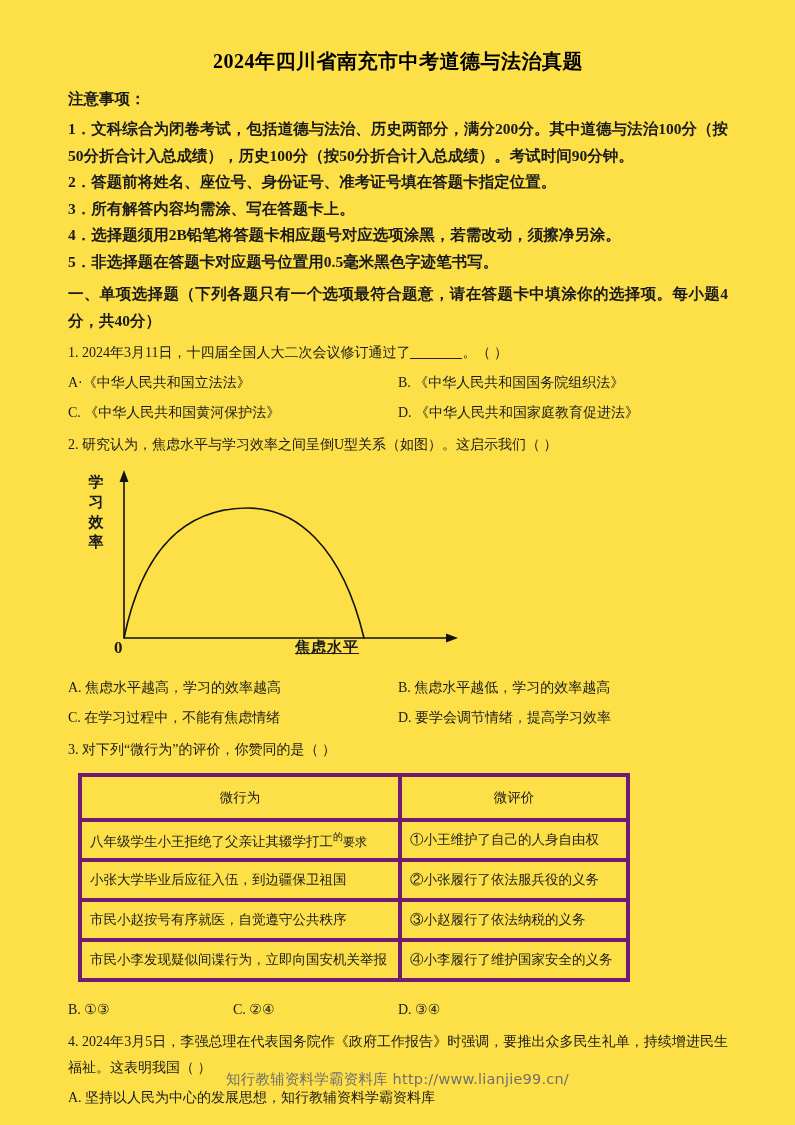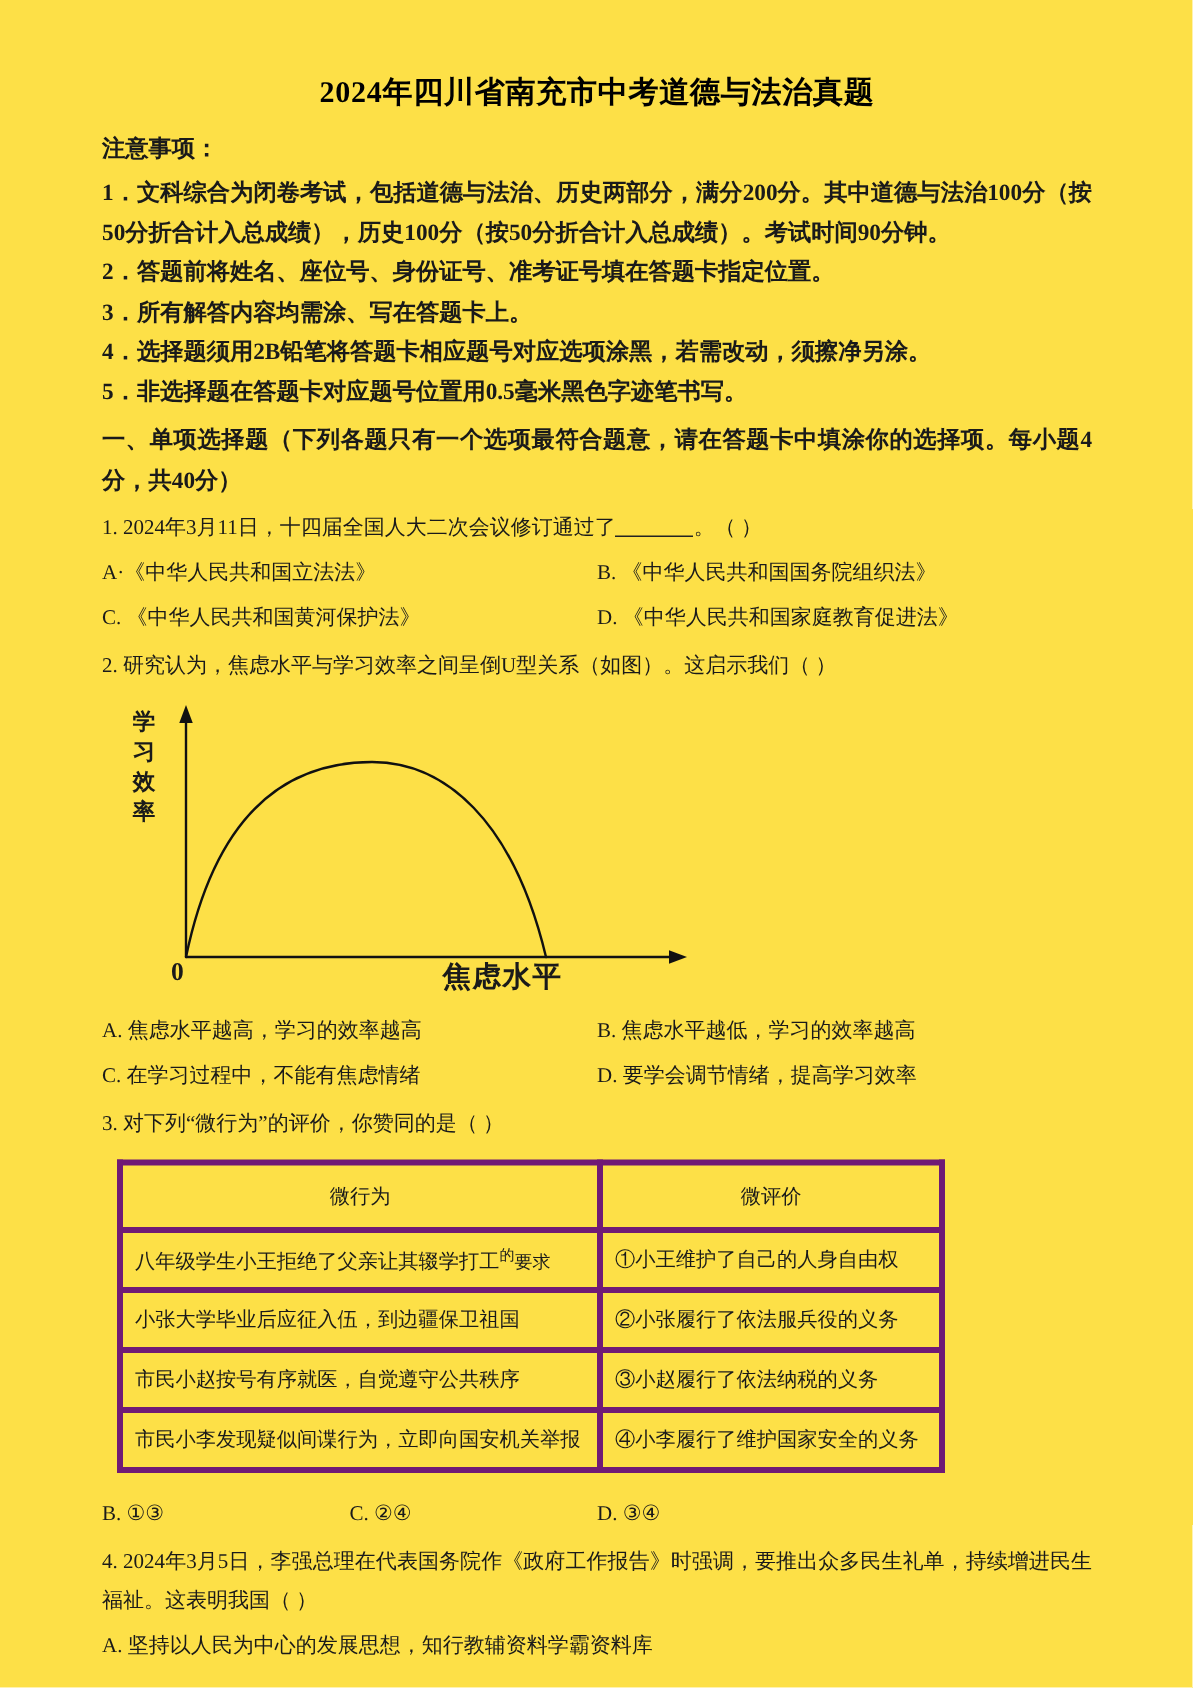--- a/index.html
+++ b/index.html
@@ -106,23 +106,24 @@
     position: absolute;
     left: 34px;
     top: 172px;
     font-size: 17px;
     font-weight: bold;
   }
   .chart-xlabel {
     position: absolute;
     left: 215px;
     top: 172px;
-    font-size: 19px;
+    font-size: 15px;
     font-weight: bold;
     letter-spacing: 1px;
+    text-decoration: underline;
   }
   .chart-svg {
     position: absolute;
     left: 0;
     top: 0;
   }
   
   table.micro-table {
     border-collapse: collapse;
     width: 548px;
@@ -264,13 +265,14 @@
       <div class="opt">B. ①③</div>
       <div class="opt">C. ②④</div>
       <div class="opt">D. ③④</div>
     </div>
 
     <div class="q-stem">4. 2024年3月5日，李强总理在代表国务院作《政府工作报告》时强调，要推出众多民生礼单，持续增进民生福祉。这表明我国（    ）</div>
     <div class="opt-single">A. 坚持以人民为中心的发展思想，知行教辅资料学霸资料库</div>
 
   </div>
 
+  <div class="footer-watermark">知行教辅资料学霸资料库 http://www.lianjie99.cn/</div>
 </div>
 
 </body></html>

